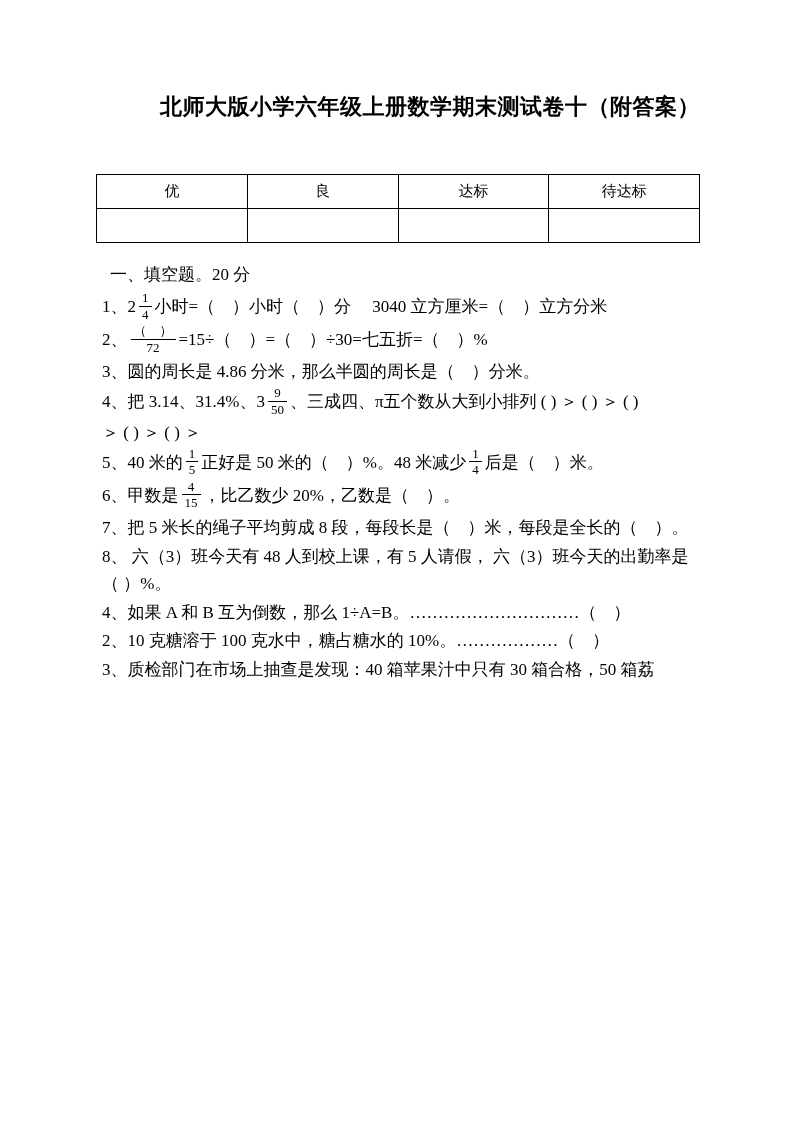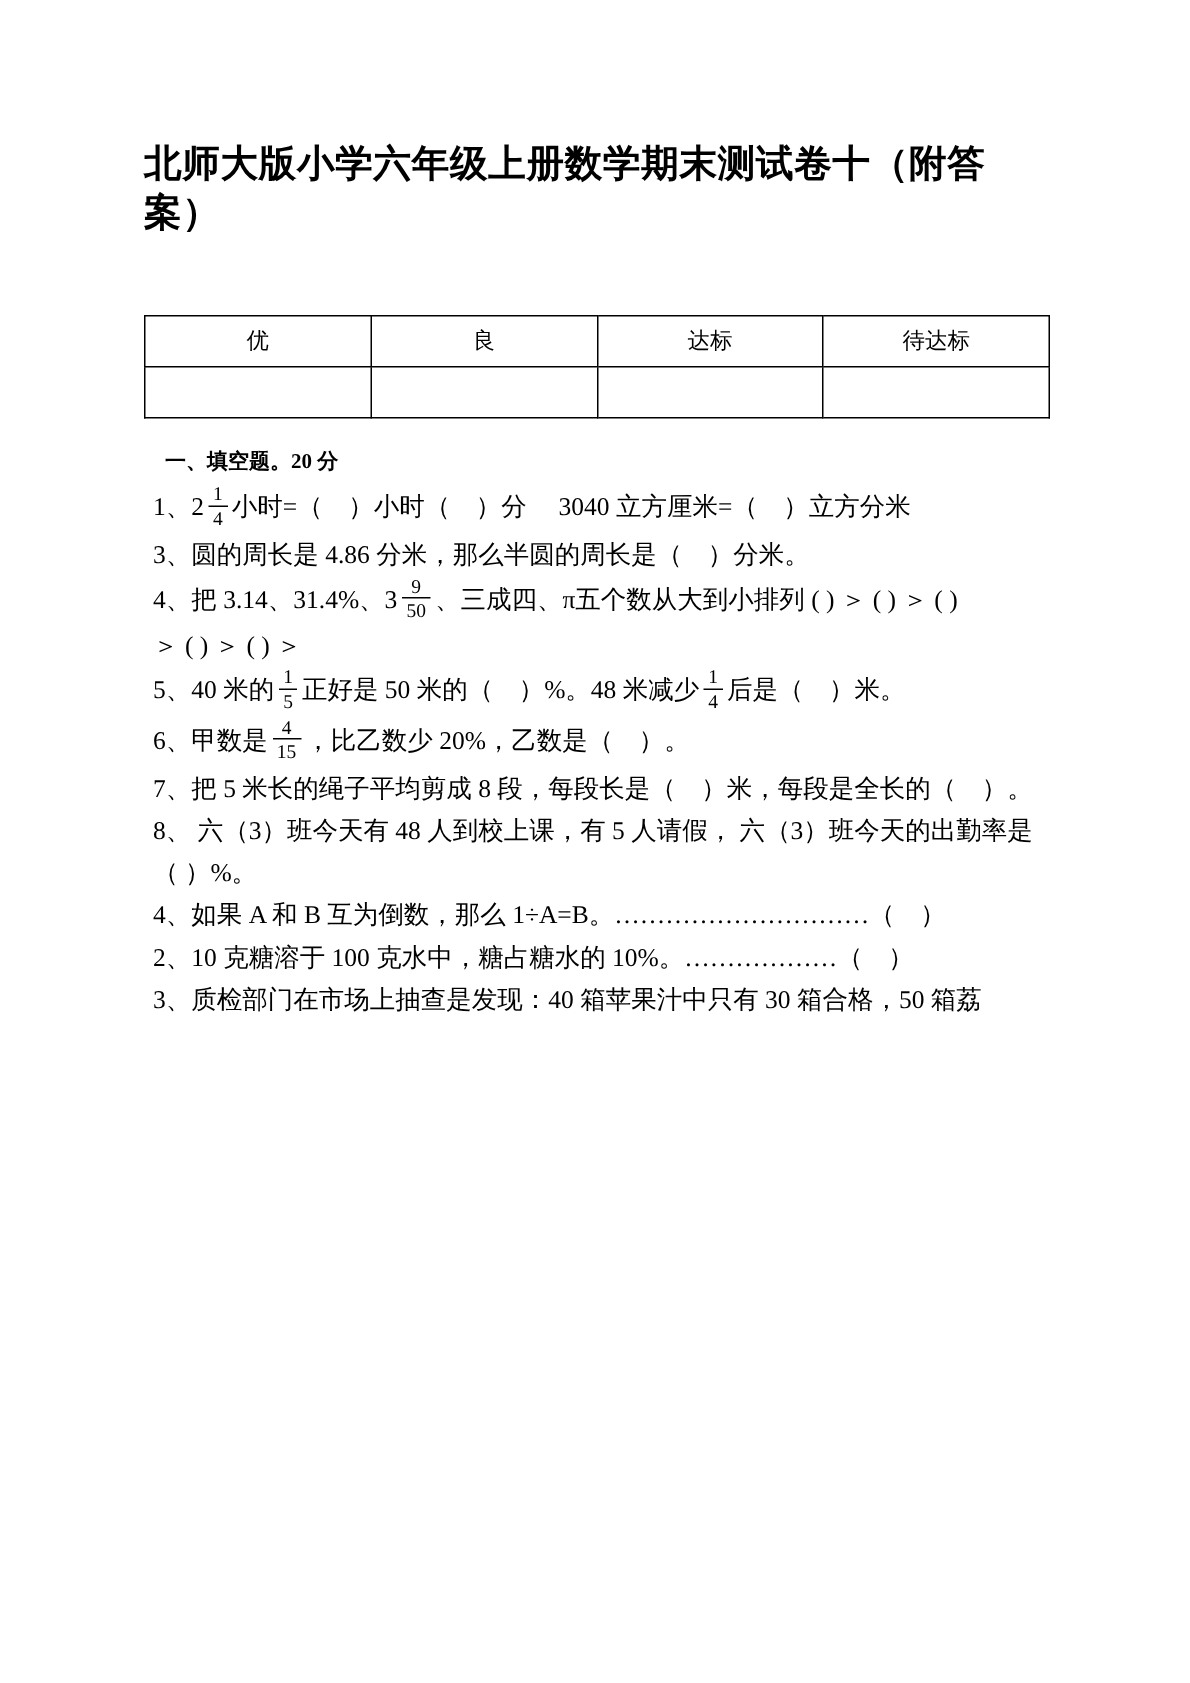--- a/index.html
+++ b/index.html
@@ -15,42 +15,42 @@
     color: #000000;
   }
   .page {
     box-sizing: border-box;
     width: 793px;
     height: 1122px;
     padding: 92px 93px 0 96px;
   }
   .title {
     margin: 0 0 52px 0;
-    text-align: left;
-    font-size: 25px;
+    text-align: right;
+    font-size: 22px;
     font-weight: bold;
     letter-spacing: 0.5px;
   }
   table.grade {
     width: 100%;
     border-collapse: collapse;
     table-layout: fixed;
     margin: 0 0 18px 0;
   }
   table.grade td {
     border: 1px solid #000;
     height: 31px;
     text-align: center;
     vertical-align: middle;
     font-size: 15px;
     font-weight: normal;
   }
   .section-heading {
-    font-size: 14px;
-    font-weight: bold;
+    font-size: 17px;
+    font-weight: normal;
     margin: 20px 0 6px 14px;
   }
   .question {
     font-size: 17px;
     line-height: 1.62;
     margin: 1px 0;
     padding-left: 6px;
   }
   .frac {
     display: inline-block;
@@ -92,20 +92,21 @@
           <td>&nbsp;</td>
           <td>&nbsp;</td>
         </tr>
     </tbody>
   </table>
 
   <div>
       <div>
         <div class="section-heading">一、填空题。20 分</div>
         <div class="question">1、2<span class="frac"><span class="num">1</span><span class="den">4</span></span>小时=（　）小时（　）分　 3040 立方厘米=（　）立方分米</div>
+        <div class="question">2、<span class="frac"><span class="num">（　）</span><span class="den">72</span></span>=15÷（　）=（　）÷30=七五折=（　）%</div>
         <div class="question">3、圆的周长是 4.86 分米，那么半圆的周长是（　）分米。</div>
         <div class="question">4、把 3.14、31.4%、3<span class="frac"><span class="num">9</span><span class="den">50</span></span>、三成四、π五个数从大到小排列 ( ) ＞ ( ) ＞ ( )<br>＞ ( ) ＞ ( ) ＞</div>
         <div class="question">5、40 米的<span class="frac"><span class="num">1</span><span class="den">5</span></span>正好是 50 米的（　）%。48 米减少<span class="frac"><span class="num">1</span><span class="den">4</span></span>后是（　）米。</div>
         <div class="question">6、甲数是<span class="frac"><span class="num">4</span><span class="den">15</span></span>，比乙数少 20%，乙数是（　）。</div>
         <div class="question">7、把 5 米长的绳子平均剪成 8 段，每段长是（　）米，每段是全长的（　）。</div>
         <div class="question">8、 六（3）班今天有 48 人到校上课，有 5 人请假， 六（3）班今天的出勤率是（ ）%。</div>
       </div>
       <div>
         <div class="question">4、如果 A 和 B 互为倒数，那么 1÷A=B。…………………………（　）</div>
         <div class="question">2、10 克糖溶于 100 克水中，糖占糖水的 10%。………………（　）</div>

